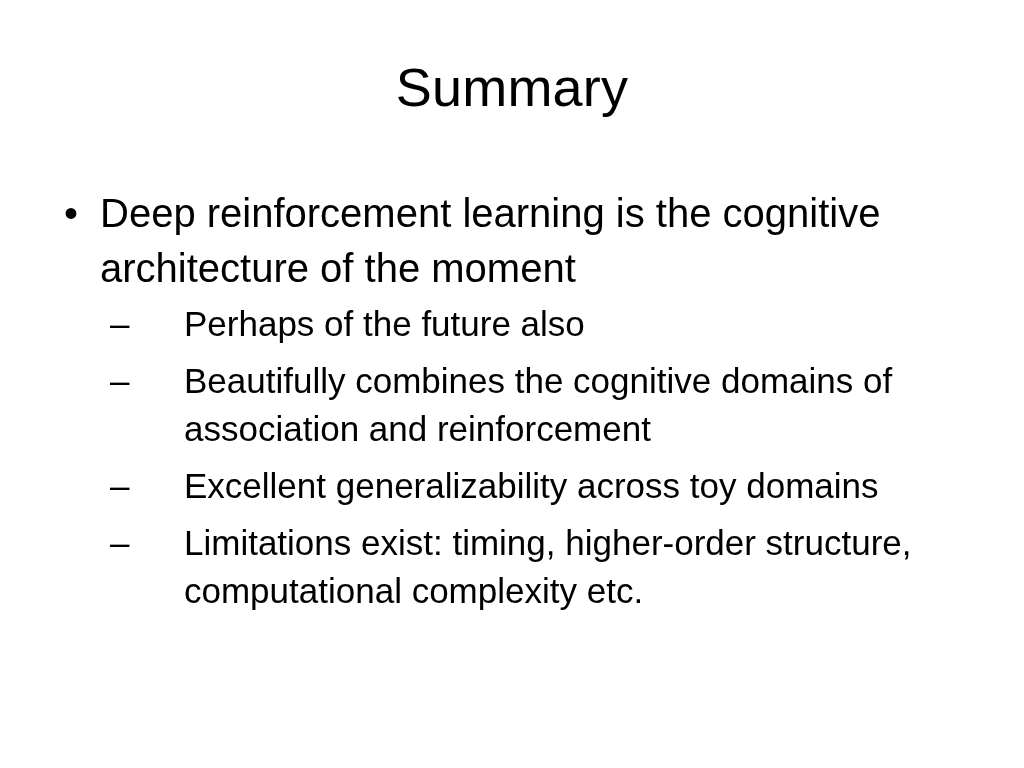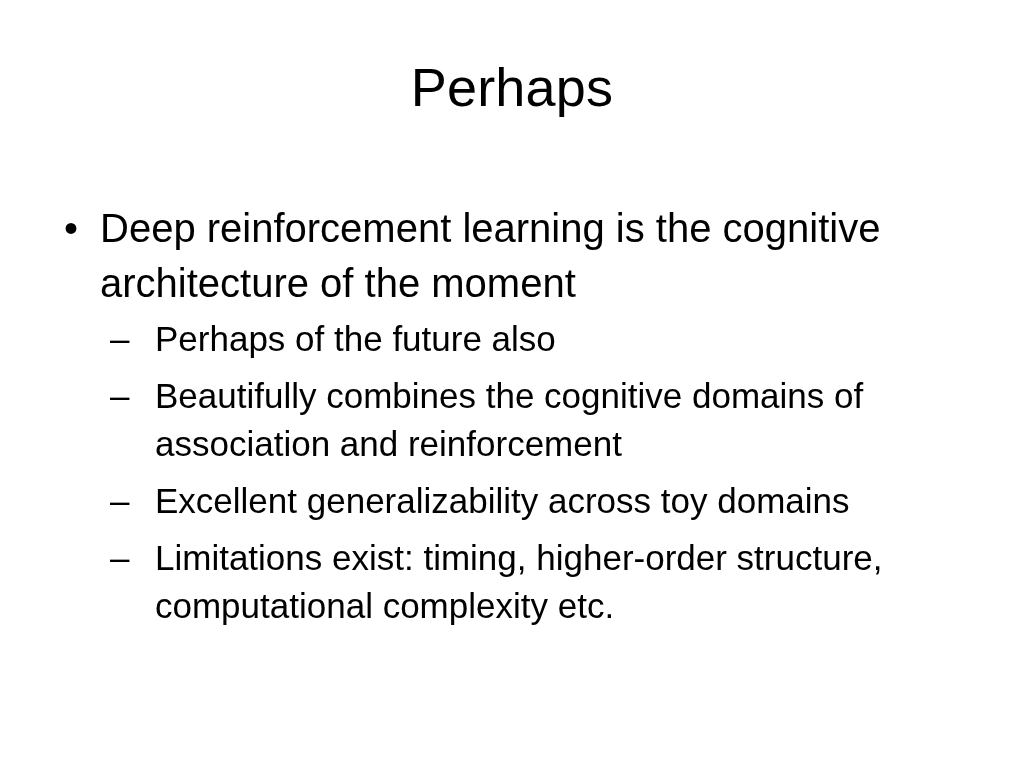--- a/index.html
+++ b/index.html
@@ -56,21 +56,20 @@
   li.bullet-l1 > .marker-dot {
     position: absolute;
     left: 12px;
     top: 0;
     font-size: 40px;
     line-height: 55px;
     color: #000000;
   }
   li.bullet-l1 > .l1-text {
     display: block;
-    margin-top: 15px;
   }
   ul.level2 {
     margin-top: 4px;
   }
   li.bullet-l2 {
     position: relative;
     padding-left: 45px;
     margin-left: 10px;
     font-size: 35px;
     line-height: 48px;
@@ -84,28 +83,29 @@
   li.bullet-l2 > .marker-dash {
     position: absolute;
     left: 0;
     top: 0;
     font-size: 35px;
     line-height: 48px;
     color: #000000;
   }
   li.bullet-l2 > .l2-text {
     display: block;
+    margin-left: 29px;
   }
 </style>
 </head>
 <body>
 
 <div class="slide">
 
-  <div class="slide-title">Perhaps</div>
+  <div class="slide-title">Summary</div>
 
   <div class="body-area">
     <ul class="level1">
       <li class="bullet-l1">
         <span class="marker-dot">•</span>
         <span class="l1-text">Deep reinforcement learning is the cognitive architecture of the moment</span>
 
         <ul class="level2">
           <li class="bullet-l2">
             <span class="marker-dash">–</span>

